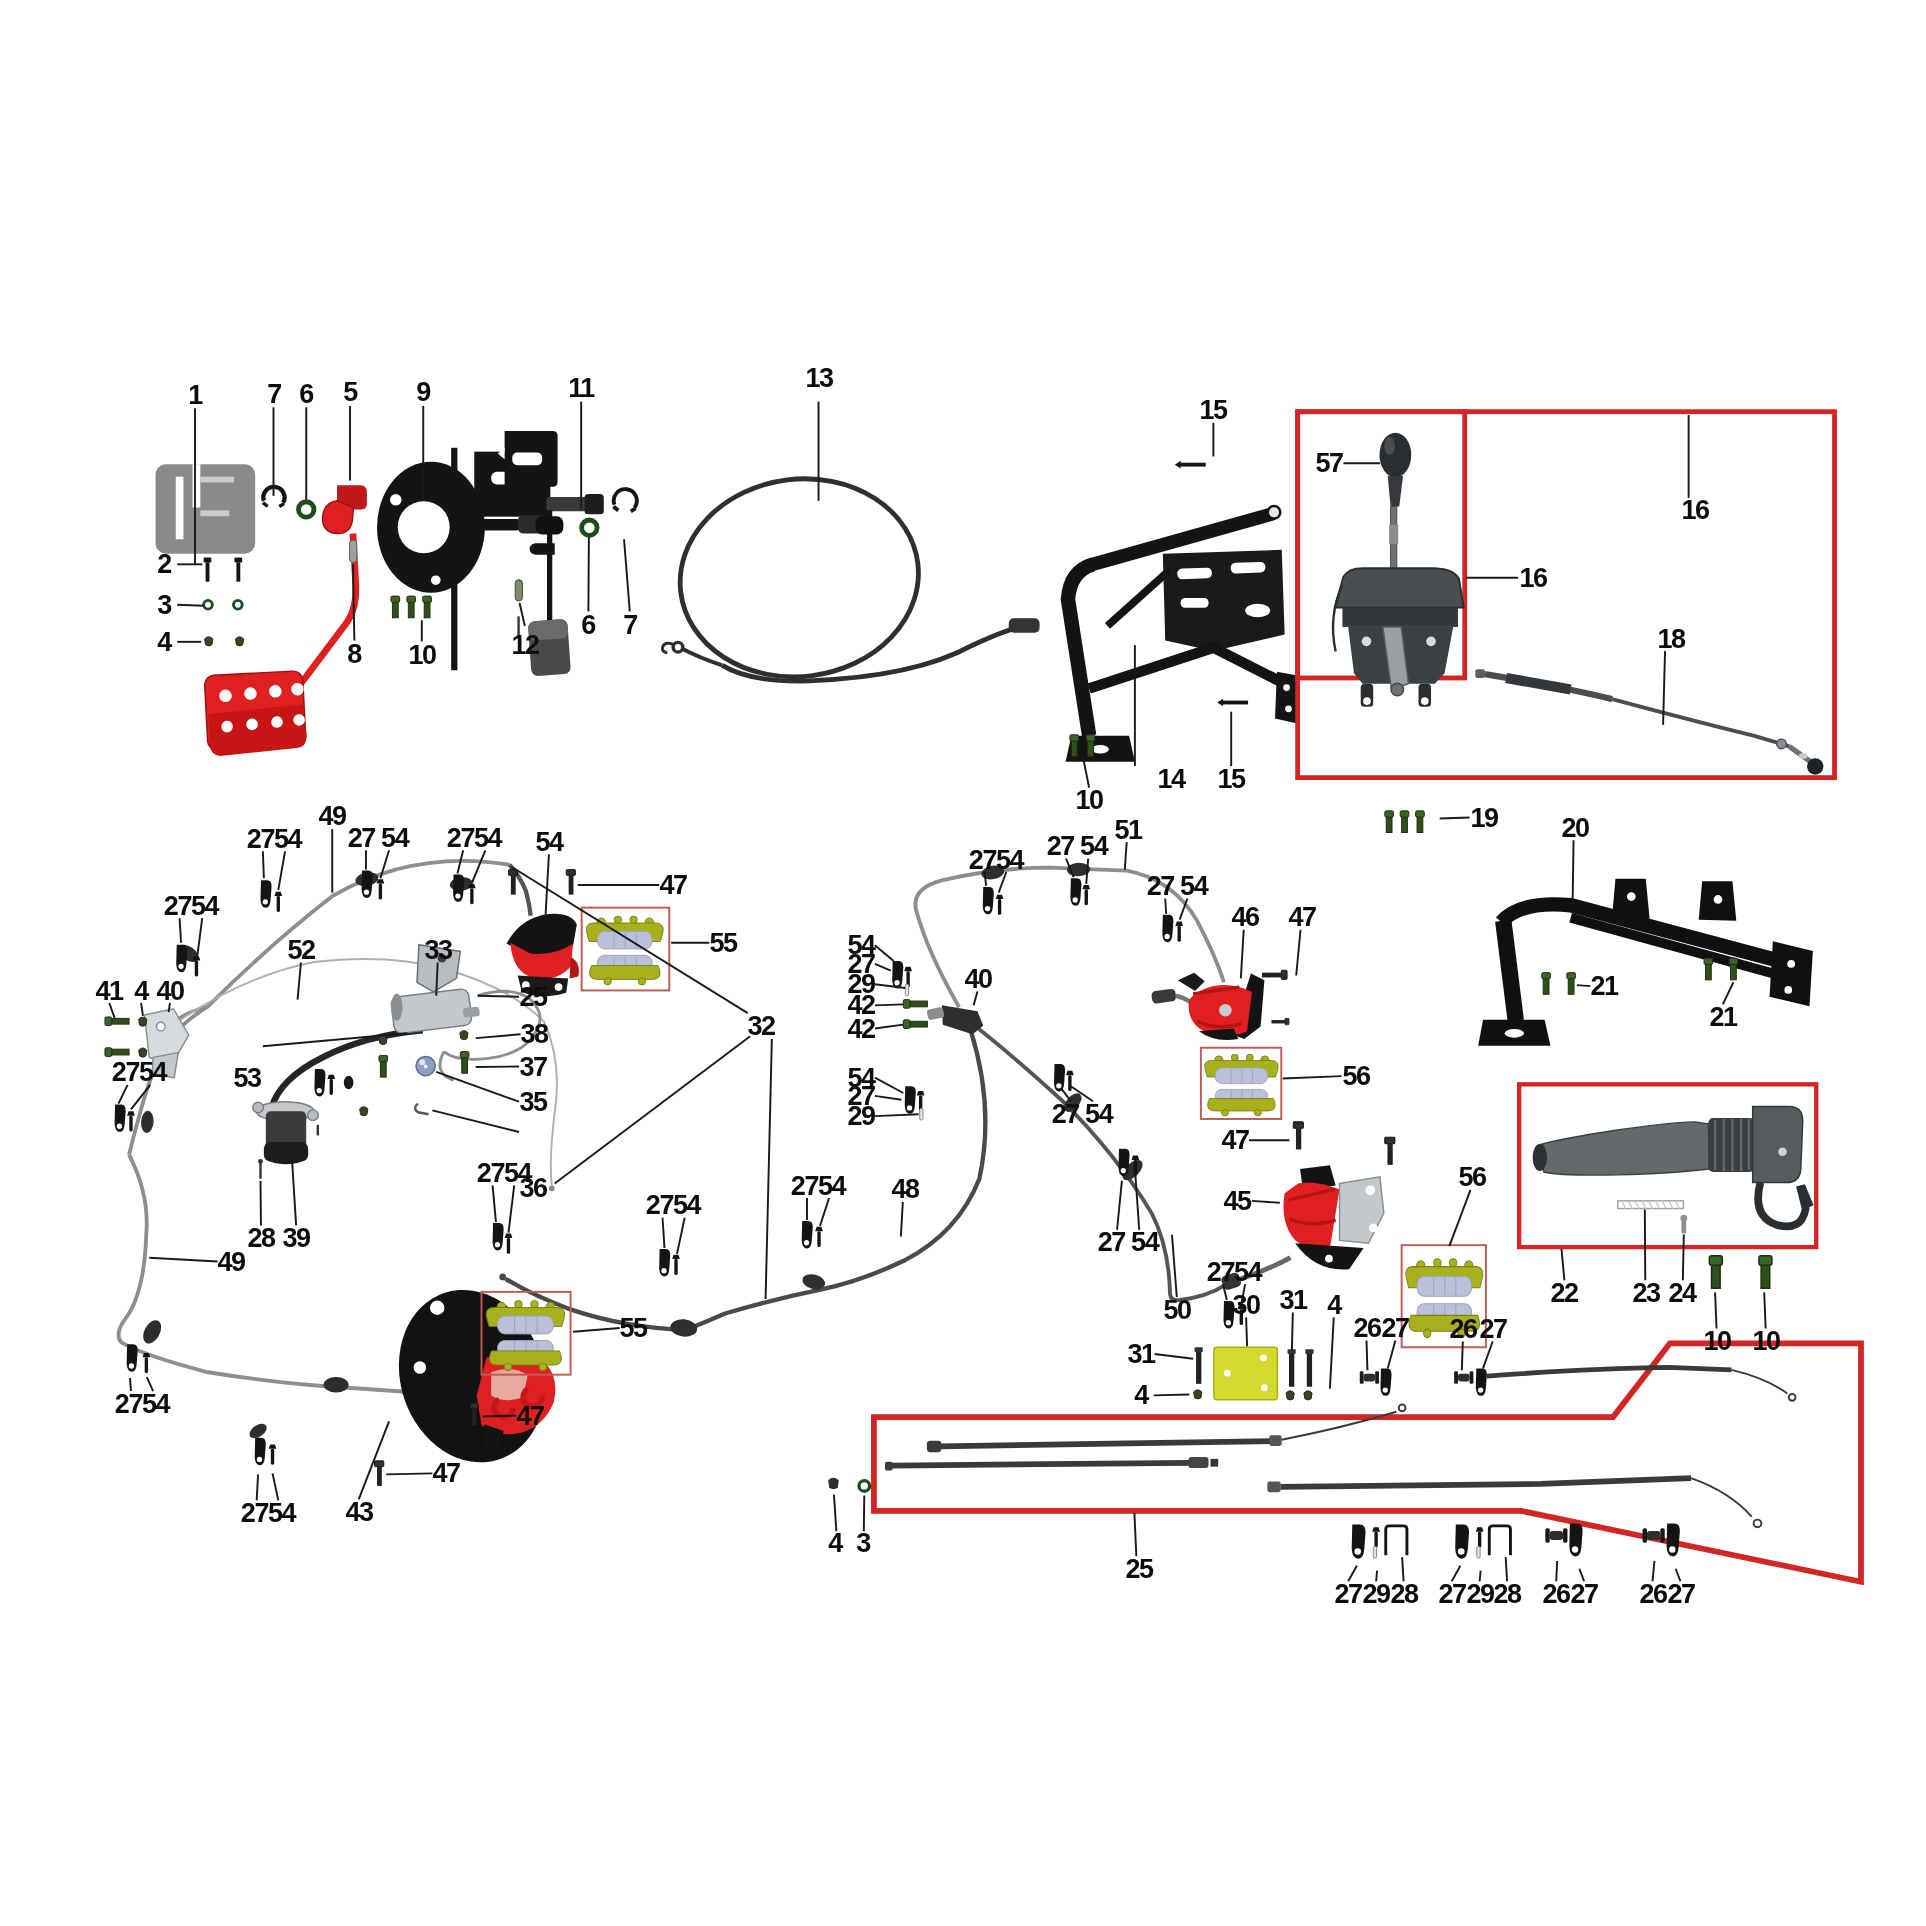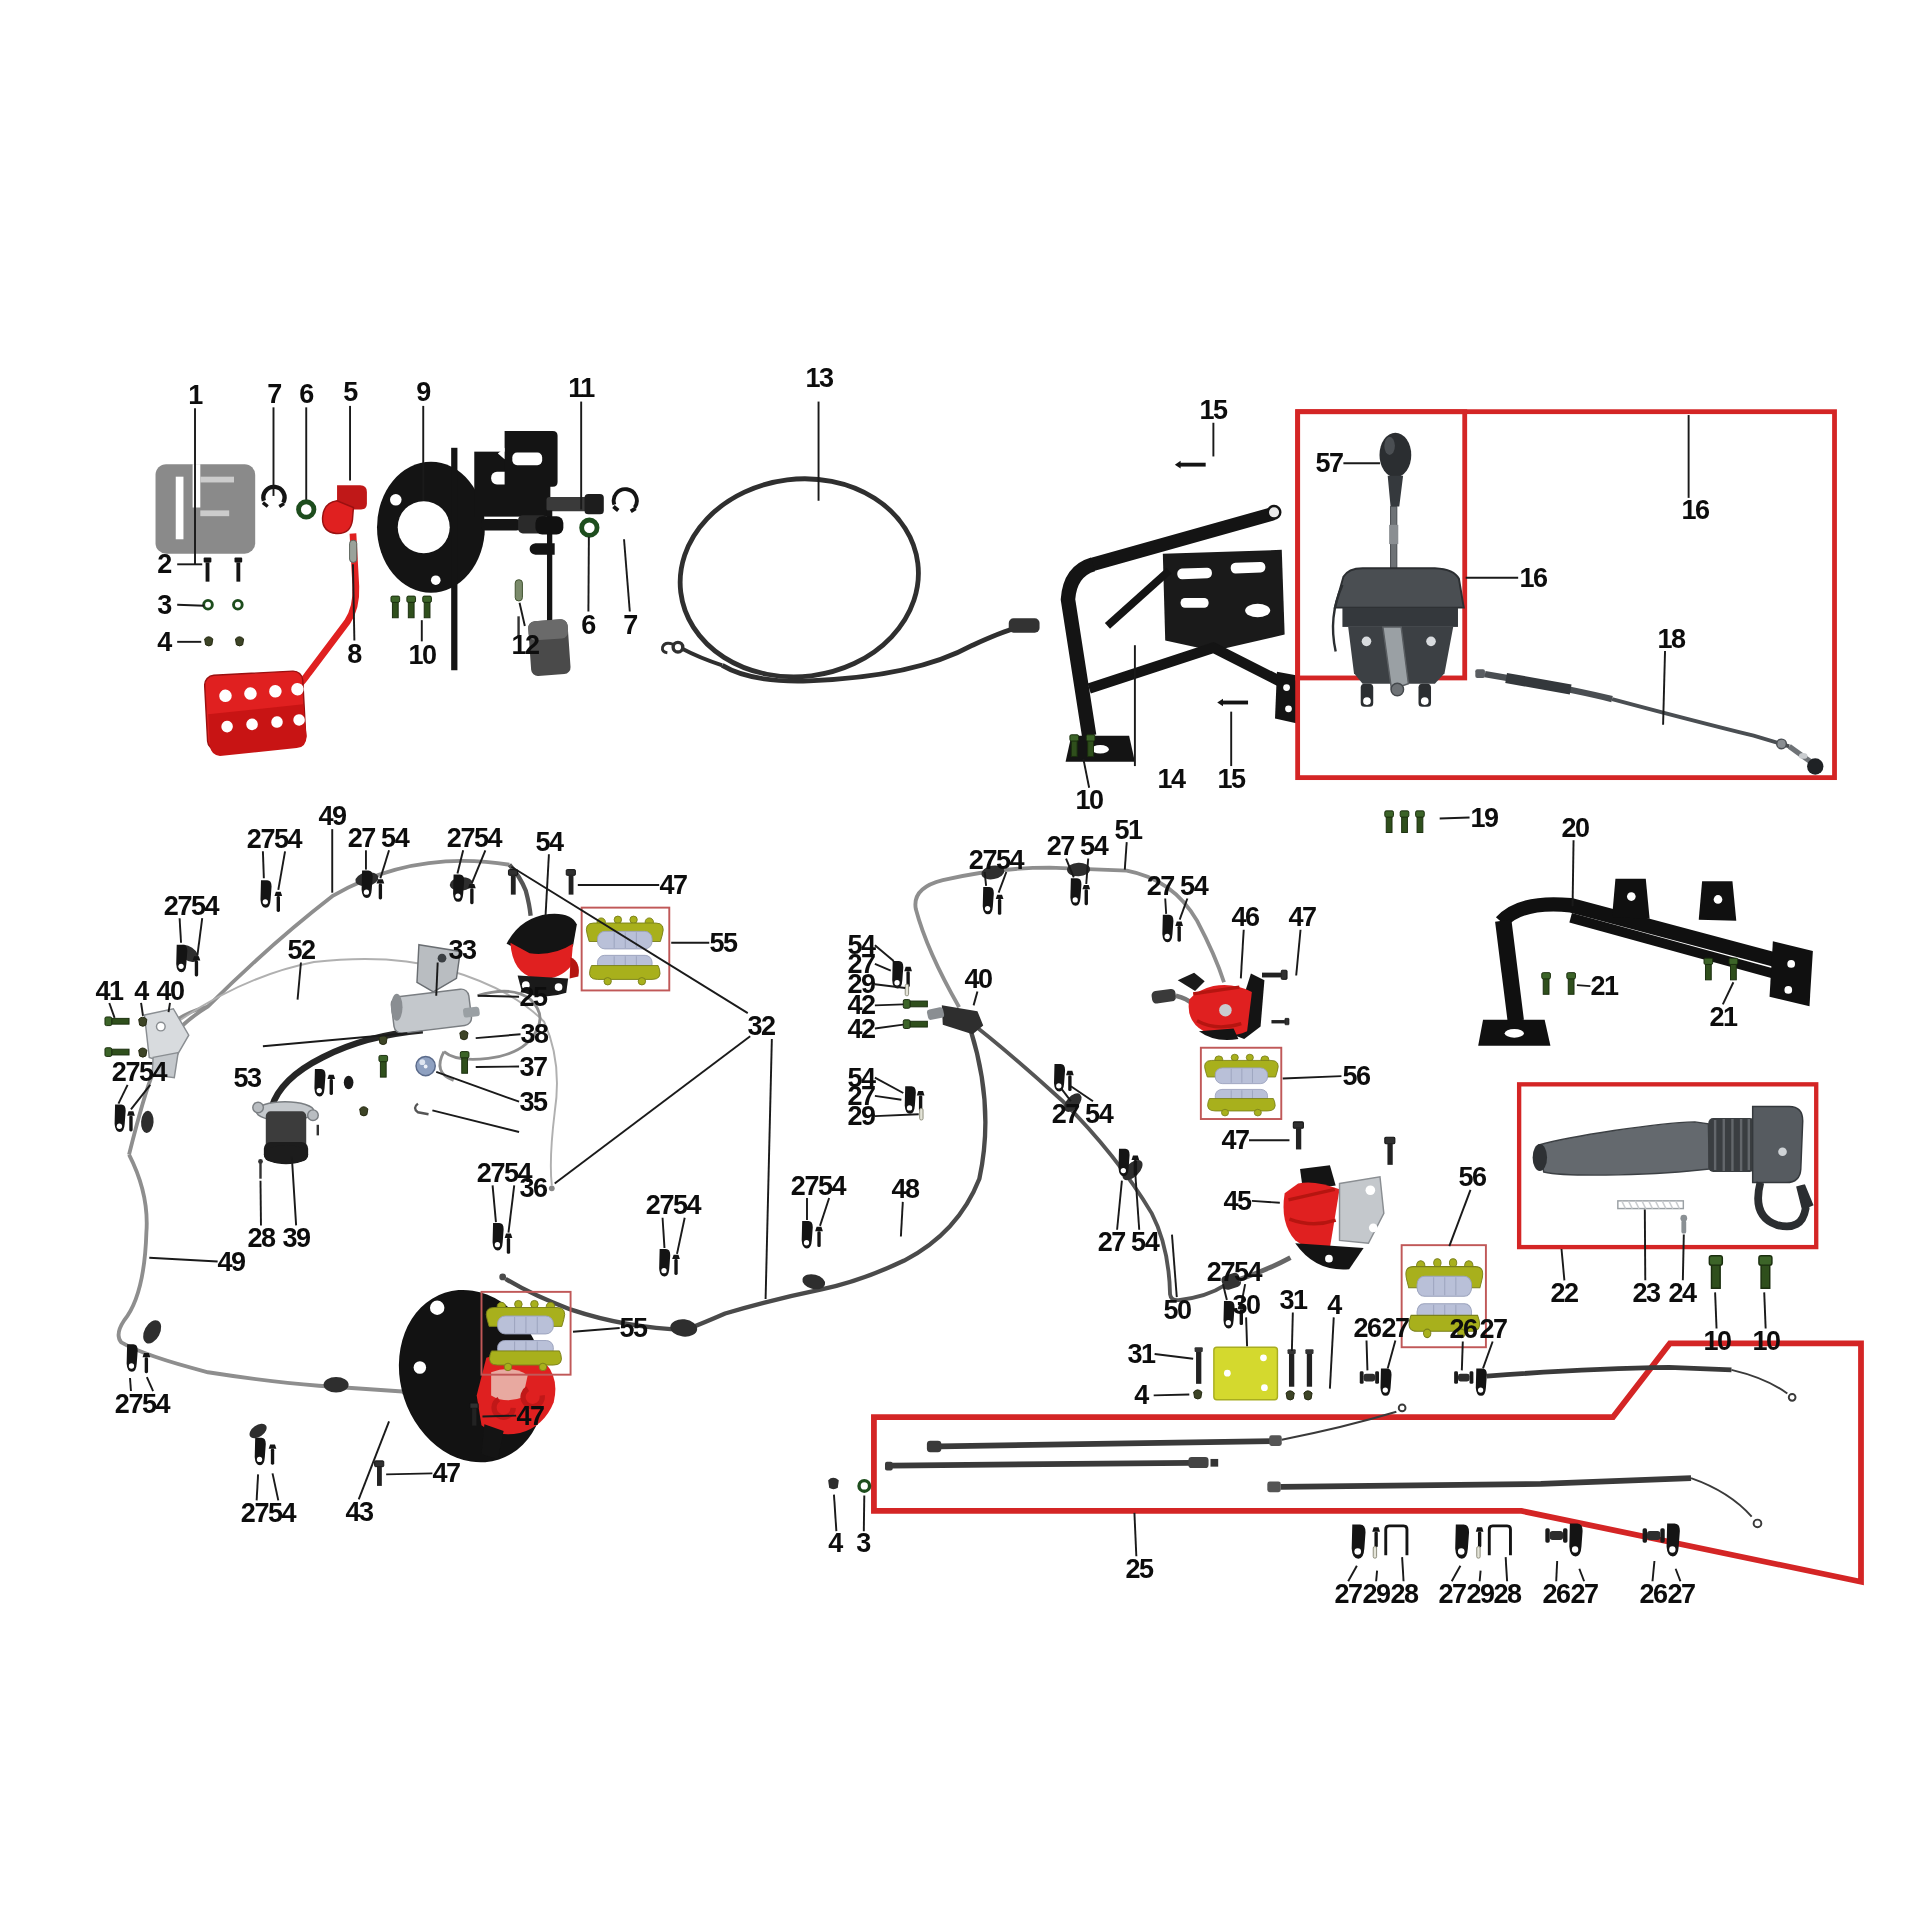--- a/index.html
+++ b/index.html
@@ -726,21 +726,21 @@
       <span class="callout" style="left: 474px; top: 838px;">2754</span>
       <span class="callout" style="left: 996px; top: 860px;">2754</span>
       <span class="callout" style="left: 1077px; top: 846px;">27 54</span>
       <span class="callout" style="left: 1128px; top: 830px;">51</span>
       <span class="callout" style="left: 1177px; top: 886px;">27 54</span>
       <span class="callout" style="left: 139px; top: 1072px;">2754</span>
       <span class="callout" style="left: 109px; top: 991px;">41</span>
       <span class="callout" style="left: 141px; top: 991px;">4</span>
       <span class="callout" style="left: 170px; top: 991px;">40</span>
       <span class="callout" style="left: 301px; top: 950px;">52</span>
-      <span class="callout" style="left: 438px; top: 950px; margin-left: 24px;">33</span>
+      <span class="callout" style="left: 438px; top: 950px;">33</span>
       <span class="callout" style="left: 247px; top: 1046px; margin-top: 32px;">53</span>
       <span class="callout" style="left: 533px; top: 997px;">25</span>
       <span class="callout" style="left: 534px; top: 1034px;">38</span>
       <span class="callout" style="left: 533px; top: 1067px;">37</span>
       <span class="callout" style="left: 533px; top: 1102px;">35</span>
       <span class="callout" style="left: 533px; top: 1188px;">36</span>
       <span class="callout" style="left: 861px; top: 945px;">54</span>
       <span class="callout" style="left: 861px; top: 964px;">27</span>
       <span class="callout" style="left: 861px; top: 984px;">29</span>
       <span class="callout" style="left: 861px; top: 1005px;">42</span>

